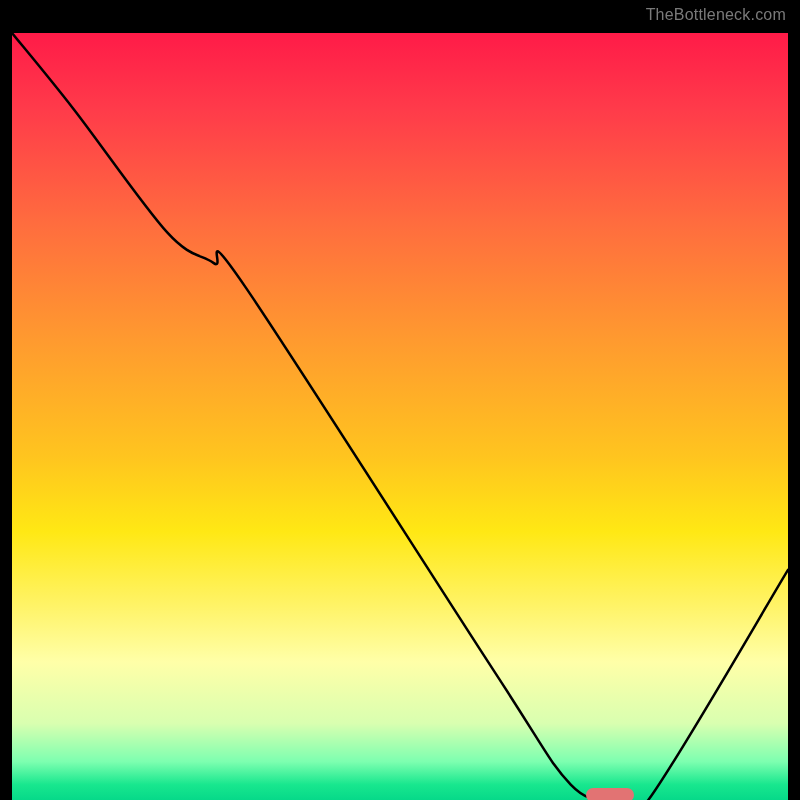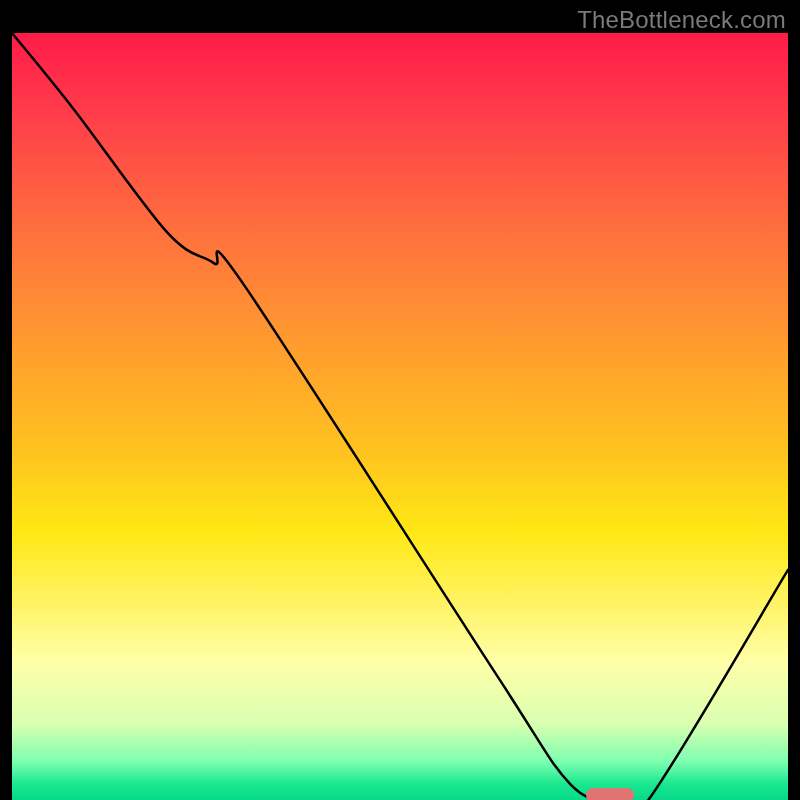--- a/index.html
+++ b/index.html
@@ -26,21 +26,21 @@
       #18e78e 98%,
       #06d989 100%
     );
   }
 
   .watermark {
     position: absolute;
     top: 6px;
     right: 14px;
     color: #7a7a7a;
-    font-size: 24px;
+    font-size: 16px;
     font-weight: 500;
     letter-spacing: 0.2px;
   }
 
   .marker {
     position: absolute;
     width: 48px;
     height: 14px;
     background: #e27373;
     border-radius: 7px;

